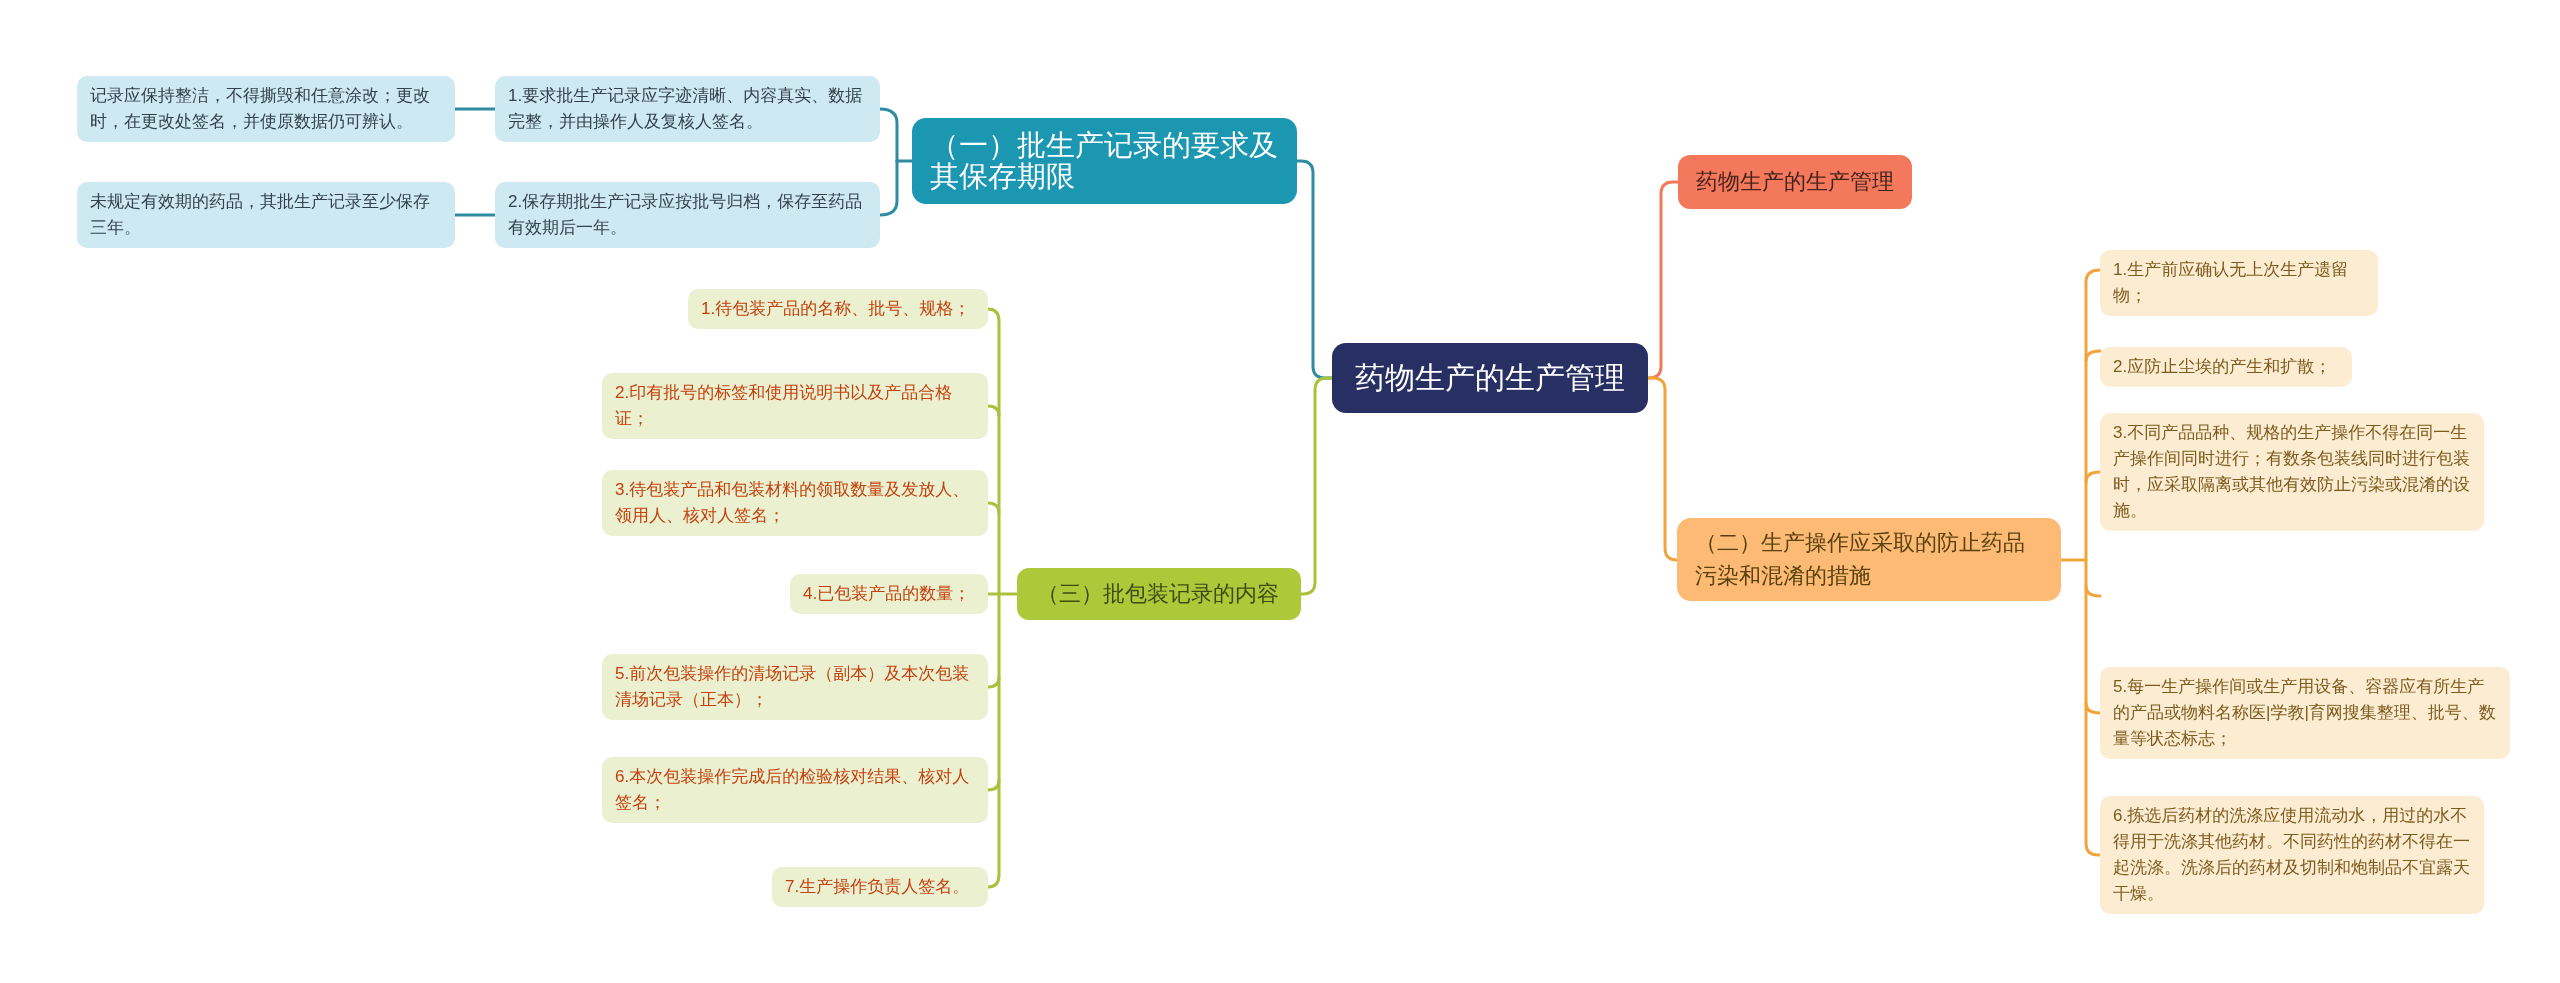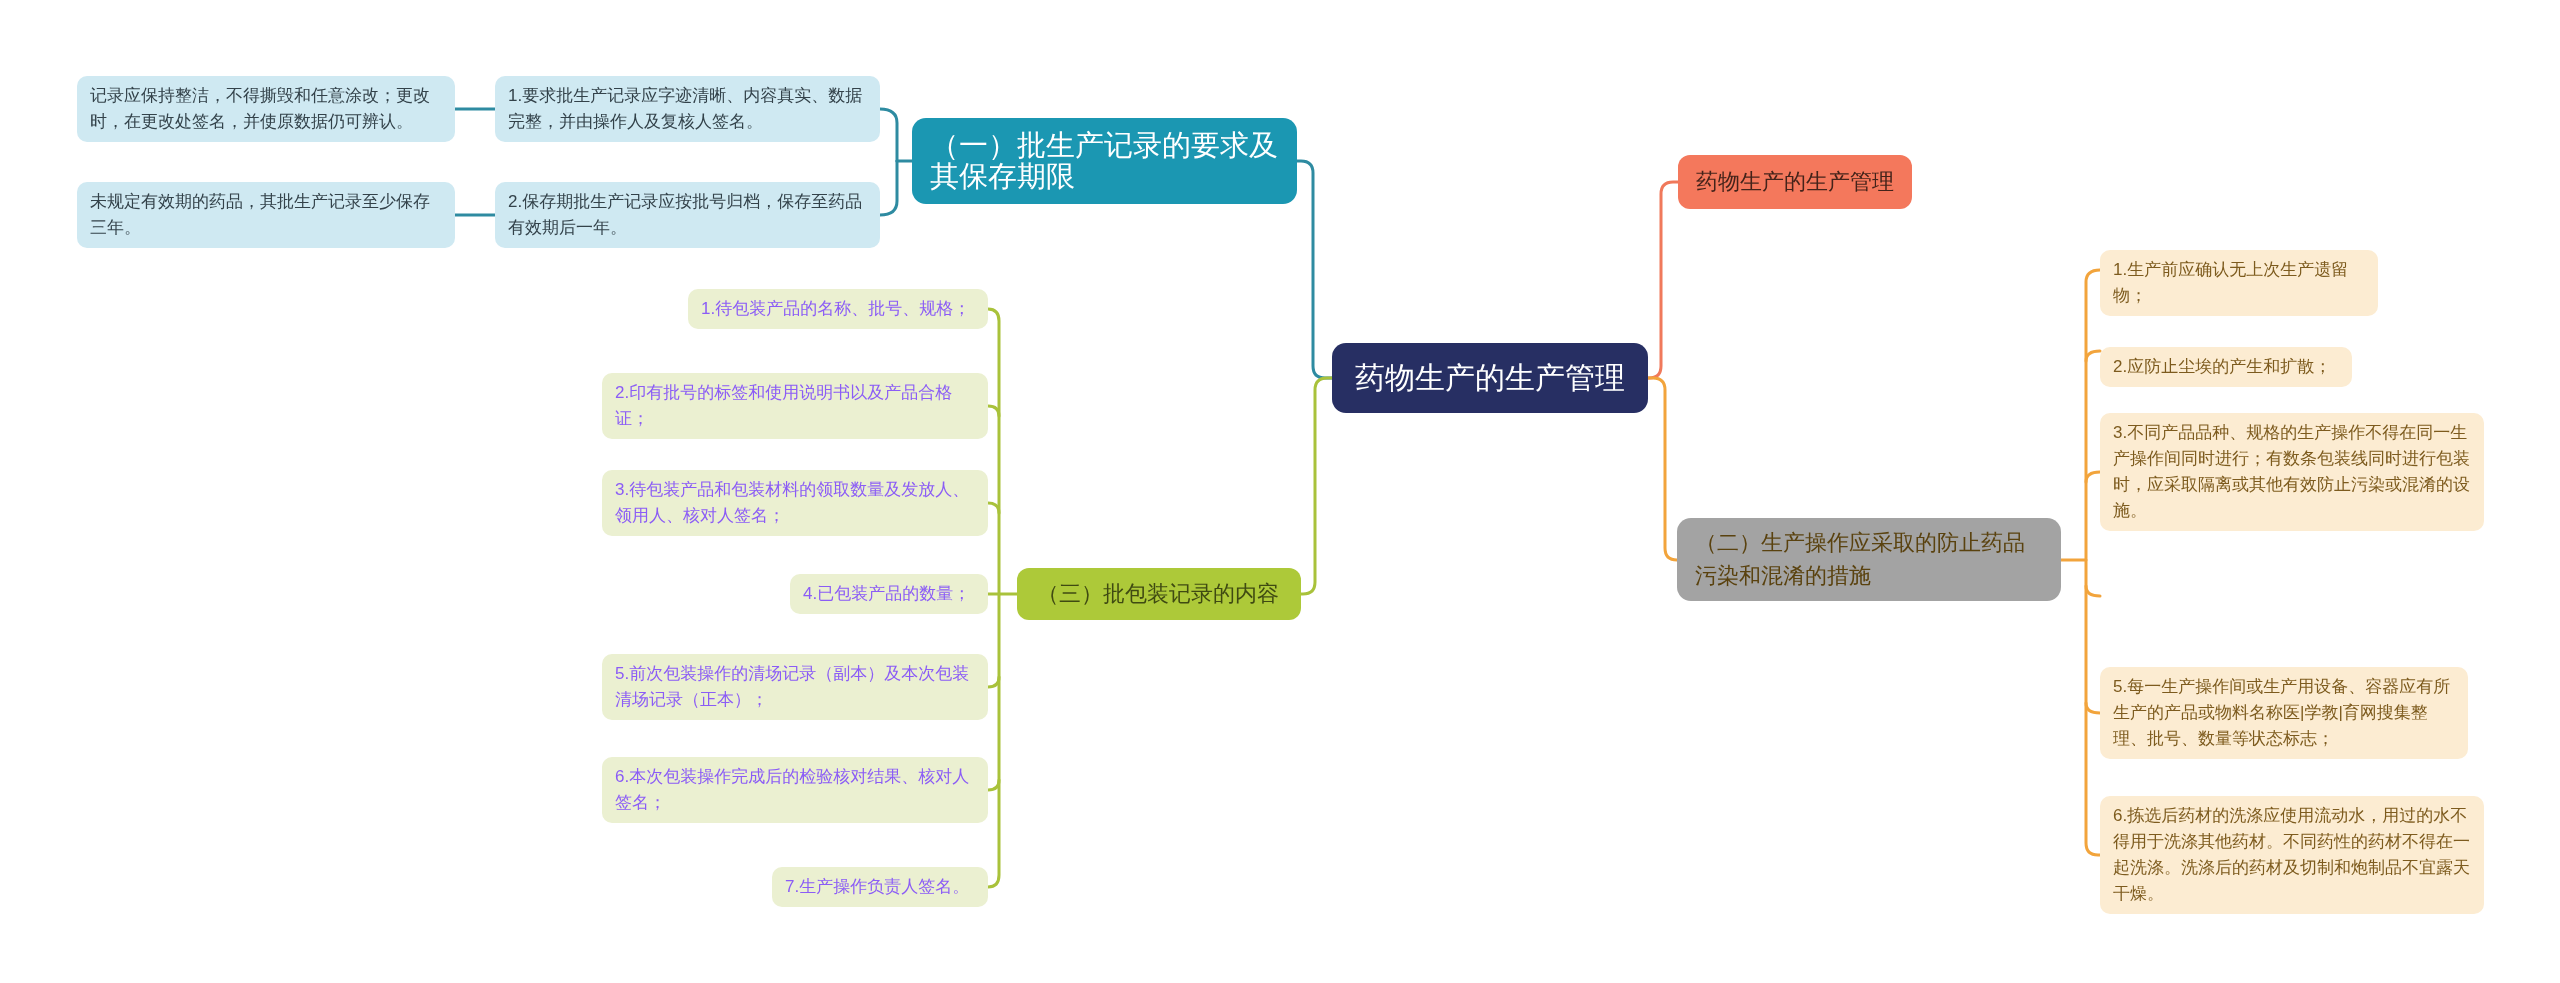--- a/index.html
+++ b/index.html
@@ -4,28 +4,28 @@
 <style>
   html,body{margin:0;padding:0;background:#ffffff;}
   .canvas{position:relative;width:2560px;height:983px;background:#ffffff;overflow:hidden;
           font-family:Liberation Sans, sans-serif;}
   .links{position:absolute;left:0;top:0;width:2560px;height:983px;}
   .links path{fill:none;stroke-width:3;stroke-linecap:round;}
   .node{position:absolute;box-sizing:border-box;}
   
   .leaf{font-size:17px;line-height:26px;padding:7px 13px;border-radius:10px;}
   .leaf.cyan {background:#cfe9f2;color:#33424a;}
-  .leaf.green{background:#ebf0d1;color:#8b5cf6;}
+  .leaf.green{background:#ebf0d1;color:#c2410c;}
   .leaf.cream{background:#fcecd2;color:#7d5b1e;}
   
   .topic{border-radius:14px;}
   .topic.teal  {background:#1b97b2;color:#ffffff;font-size:29px;line-height:31px;padding:12px 18px;}
   .topic.navy  {background:#272f63;color:#ffffff;font-size:30px;line-height:38px;padding:16px 20px;}
   .topic.salmon{background:#f4785c;color:#44231a;font-size:22px;line-height:26px;padding:14px 18px;border-radius:12px;}
-  .topic.orange{background:#a3a3a3;color:#5a420f;font-size:22px;line-height:33px;padding:8px 18px;}
+  .topic.orange{background:#fdba74;color:#5a420f;font-size:22px;line-height:33px;padding:8px 18px;}
   .topic.olive {background:#adc939;color:#3f4a12;font-size:22px;line-height:28px;padding:12px 20px;border-radius:12px;}
 </style>
 </head>
 <body>
 
 <div class="canvas">
 
   <svg class="links" width="2560" height="983" viewBox="0 0 2560 983" xmlns="http://www.w3.org/2000/svg">
 
     <path d="M455 109 H495" stroke="#2e8ba1"></path>
@@ -75,16 +75,16 @@
   <div class="node leaf green" style="left:602px;top:373px;width:386px;">2.印有批号的标签和使用说明书以及产品合格证；</div>
   <div class="node leaf green" style="left:602px;top:470px;width:386px;">3.待包装产品和包装材料的领取数量及发放人、领用人、核对人签名；</div>
   <div class="node leaf green" style="left:790px;top:574px;width:198px;">4.已包装产品的数量；</div>
   <div class="node leaf green" style="left:602px;top:654px;width:386px;">5.前次包装操作的清场记录（副本）及本次包装清场记录（正本）；</div>
   <div class="node leaf green" style="left:602px;top:757px;width:386px;">6.本次包装操作完成后的检验核对结果、核对人签名；</div>
   <div class="node leaf green" style="left:772px;top:867px;width:216px;">7.生产操作负责人签名。</div>
 
   <div class="node leaf cream" style="left:2100px;top:250px;width:278px;">1.生产前应确认无上次生产遗留物；</div>
   <div class="node leaf cream" style="left:2100px;top:331px;width:252px;margin-top:16px;">2.应防止尘埃的产生和扩散；</div>
   <div class="node leaf cream" style="left:2100px;top:413px;width:384px;">3.不同产品品种、规格的生产操作不得在同一生产操作间同时进行；有数条包装线同时进行包装时，应采取隔离或其他有效防止污染或混淆的设施。</div>
-  <div class="node leaf cream" style="left:2100px;top:667px;width:368px;">5.每一生产操作间或生产用设备、容器应有所生产的产品或物料名称医|学教|育网搜集整理、批号、数量等状态标志；</div>
+  <div class="node leaf cream" style="left:2100px;top:667px;width:410px;">5.每一生产操作间或生产用设备、容器应有所生产的产品或物料名称医|学教|育网搜集整理、批号、数量等状态标志；</div>
   <div class="node leaf cream" style="left:2100px;top:796px;width:384px;">6.拣选后药材的洗涤应使用流动水，用过的水不得用于洗涤其他药材。不同药性的药材不得在一起洗涤。洗涤后的药材及切制和炮制品不宜露天干燥。</div>
 
 </div>
 
 </body></html>

